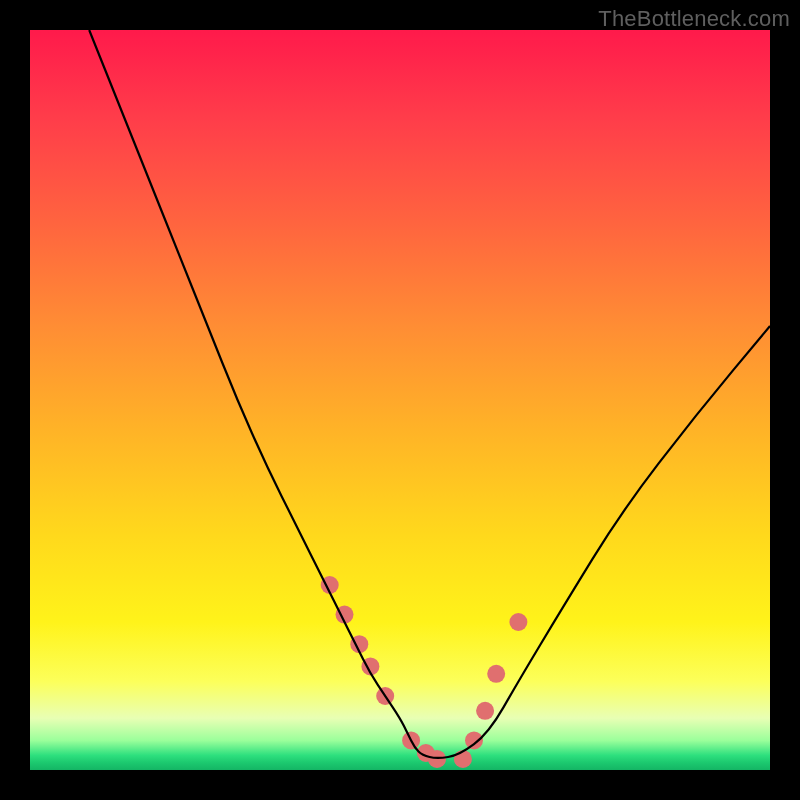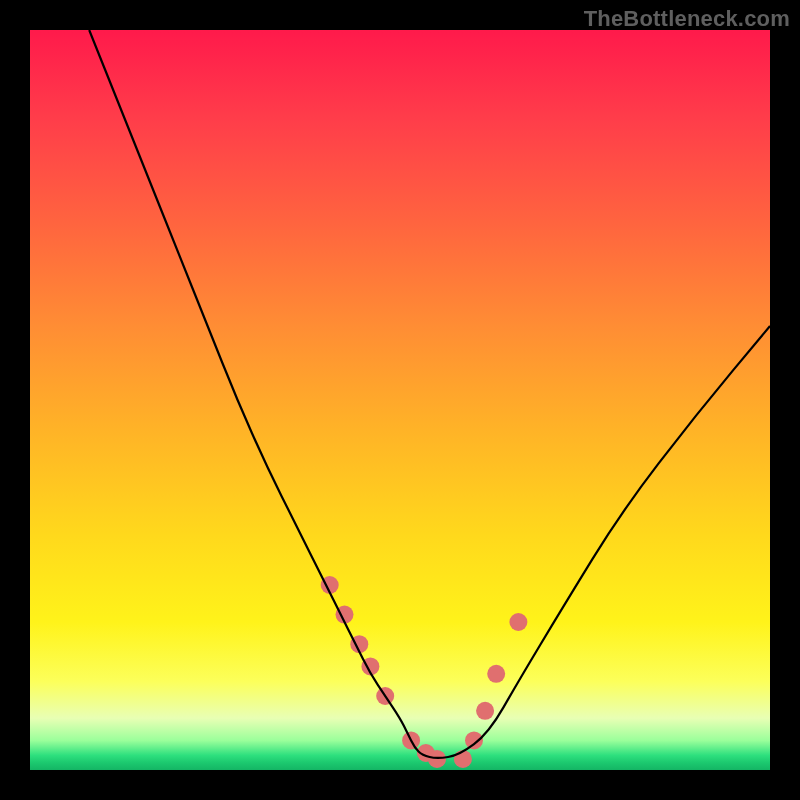--- a/index.html
+++ b/index.html
@@ -49,21 +49,21 @@
     width: 740px;
     height: 740px;
   }
   .watermark {
     position: absolute;
     top: 6px;
     right: 10px;
     color: #5f5f5f;
     font-size: 22px;
     letter-spacing: 0.2px;
-    font-weight: 700;
+    font-weight: 400;
   }
 </style>
 </head>
 <body>
 
 <div class="frame">
   <div class="plot">
     <svg class="overlay-svg" viewBox="0 0 740 740">
       <g id="markers-group">
           <circle cx="299.7" cy="555.0" r="9" fill="#e06f6f"></circle>

